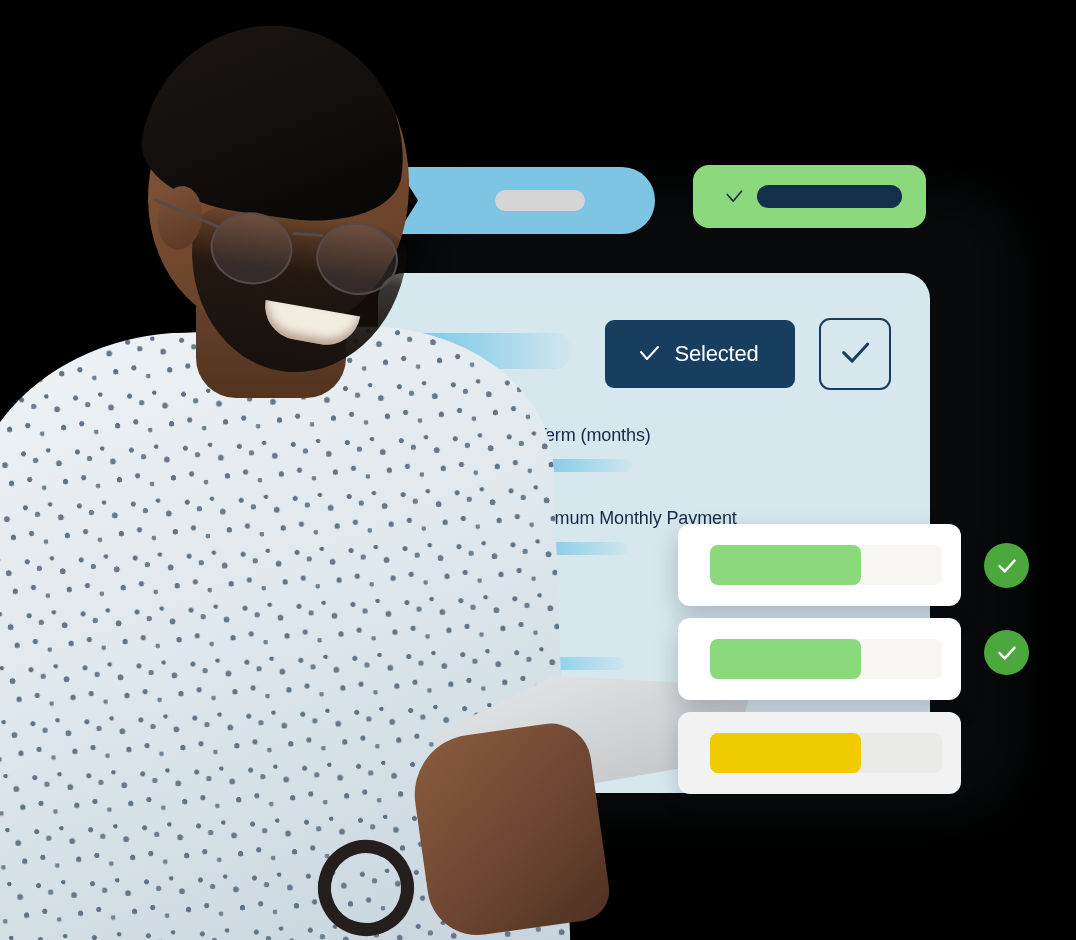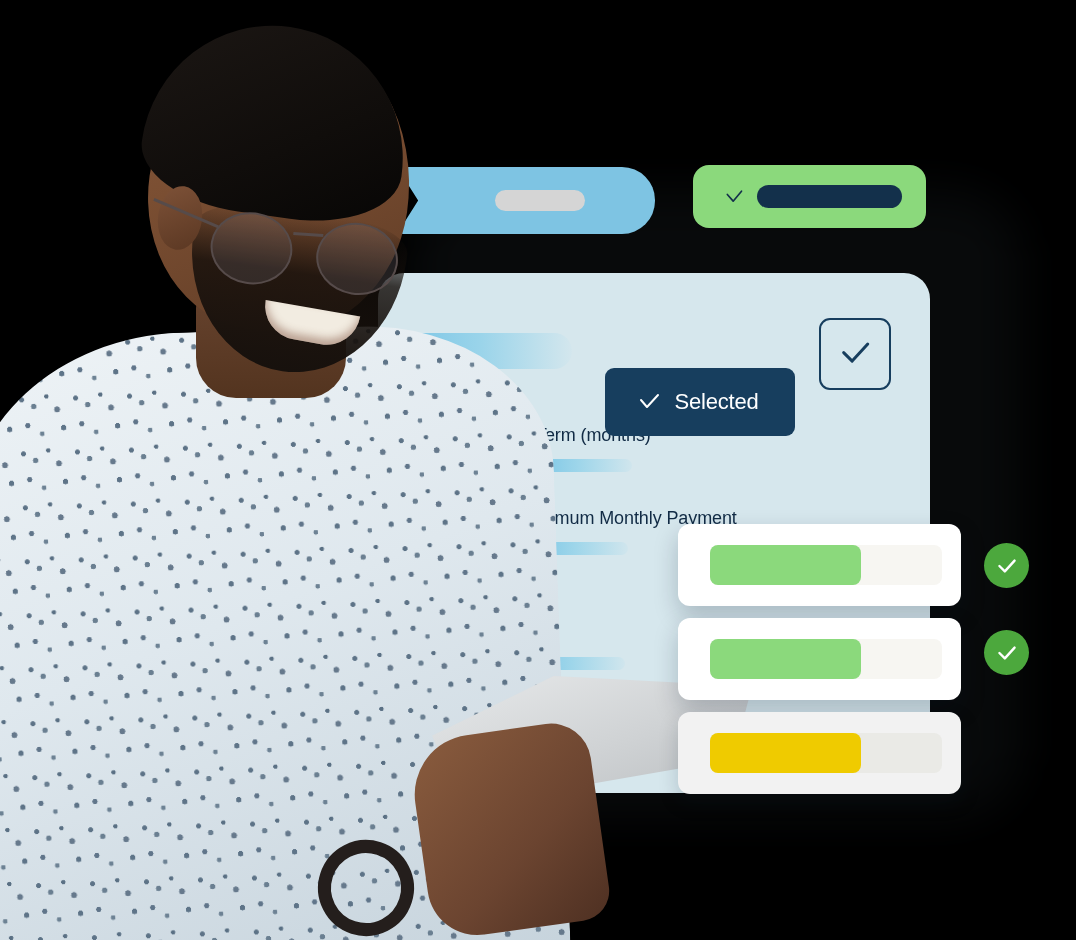--- a/index.html
+++ b/index.html
@@ -132,21 +132,20 @@
     width: 190px;
     height: 68px;
     background: #173e5e;
     border-radius: 9px;
     display: flex;
     align-items: center;
     justify-content: center;
     gap: 13px;
     box-sizing: border-box;
     padding-right: 4px;
-    margin-top: 48px;
   }
   .selected-btn .label {
     color: #ffffff;
     font-size: 22px;
     font-weight: 400;
     letter-spacing: -0.2px;
   }
 
   
   .check-box {

